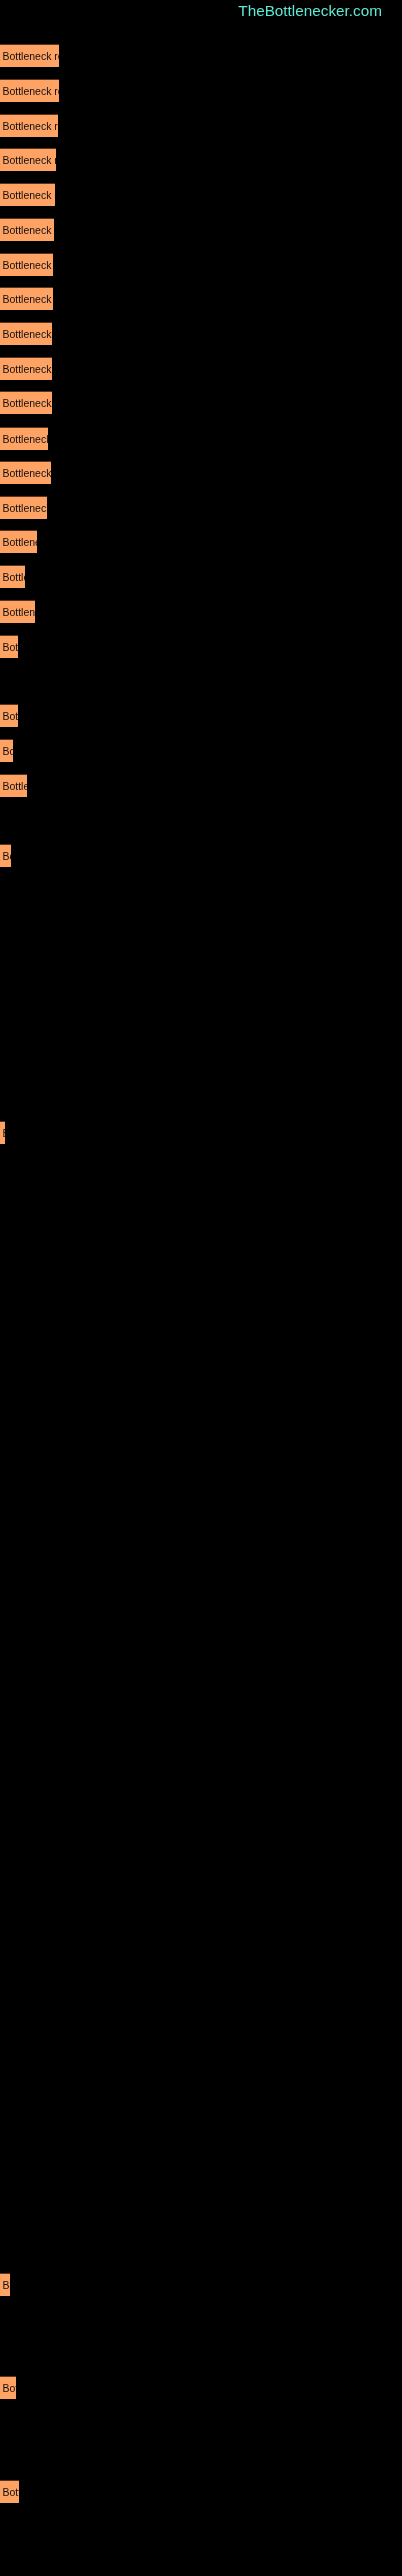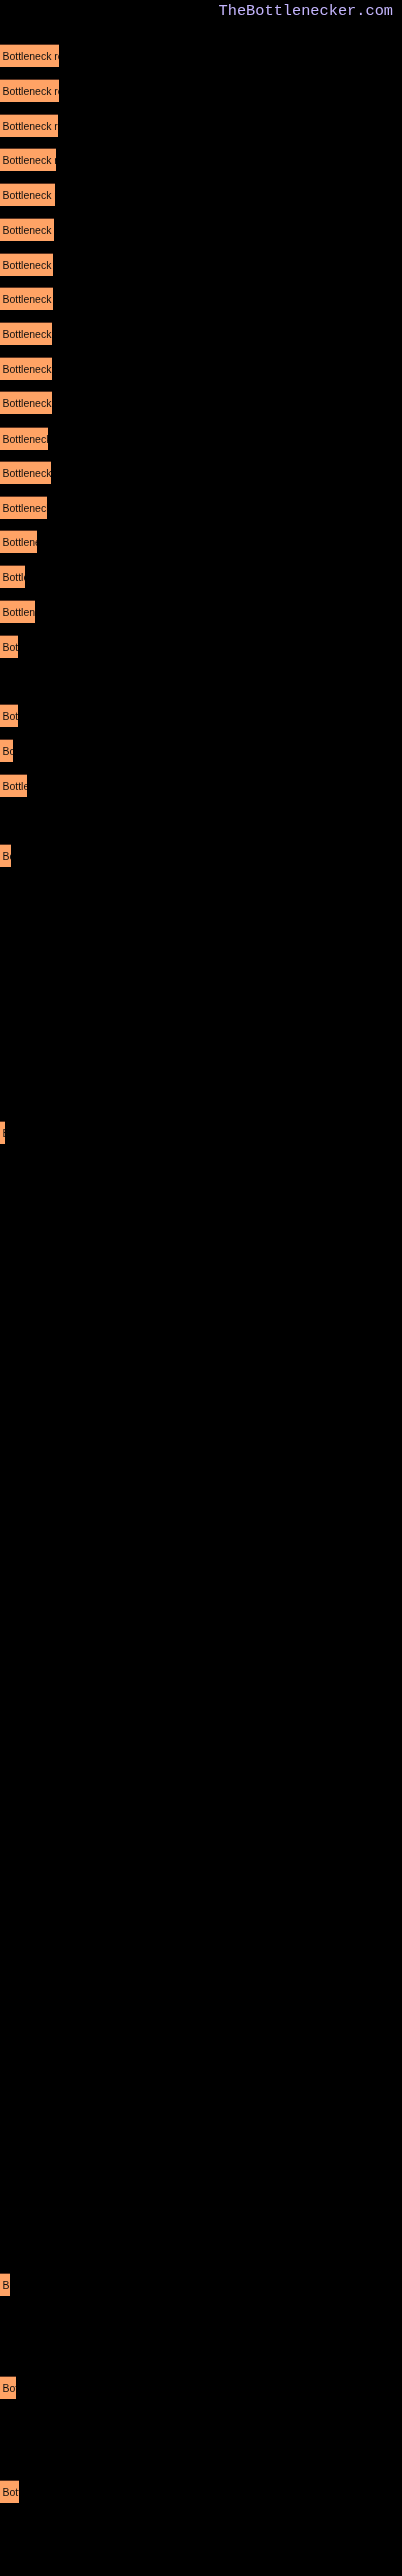--- a/index.html
+++ b/index.html
@@ -15,25 +15,25 @@
     overflow: hidden;
   }
   #chart-root {
     position: relative;
     width: 403px;
     height: 2576px;
     background: #000000;
   }
   #watermark {
     position: absolute;
-    right: 10px;
+    right: 21px;
     top: 1.6px;
-    color: #c4b5fd;
+    color: #5eead4;
     font-size: 15.3px;
-    font-family: Liberation Mono, monospace;
+    font-family: Liberation Sans, sans-serif;
     letter-spacing: 0px;
     white-space: nowrap;
   }
   #bars {
     position: absolute;
     left: 0;
     top: 0;
     width: 403px;
     height: 2576px;
   }

